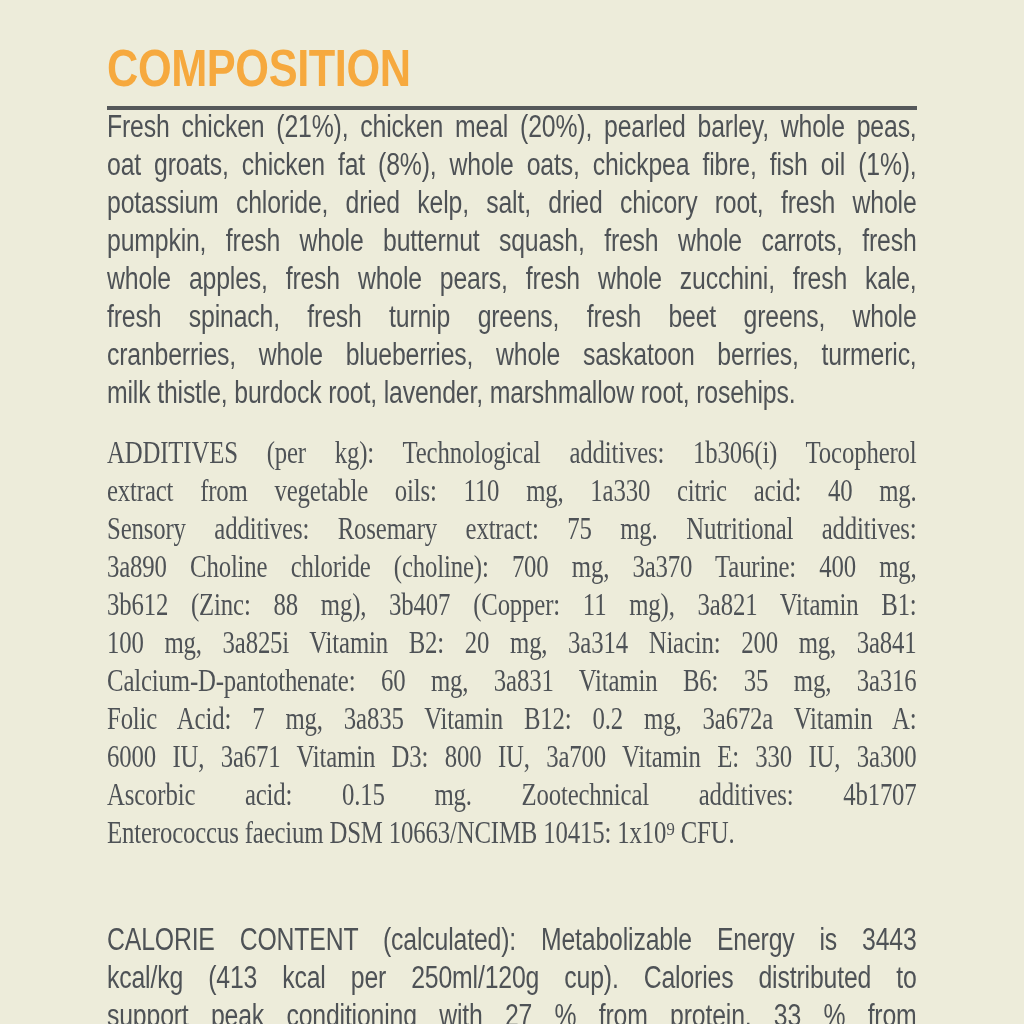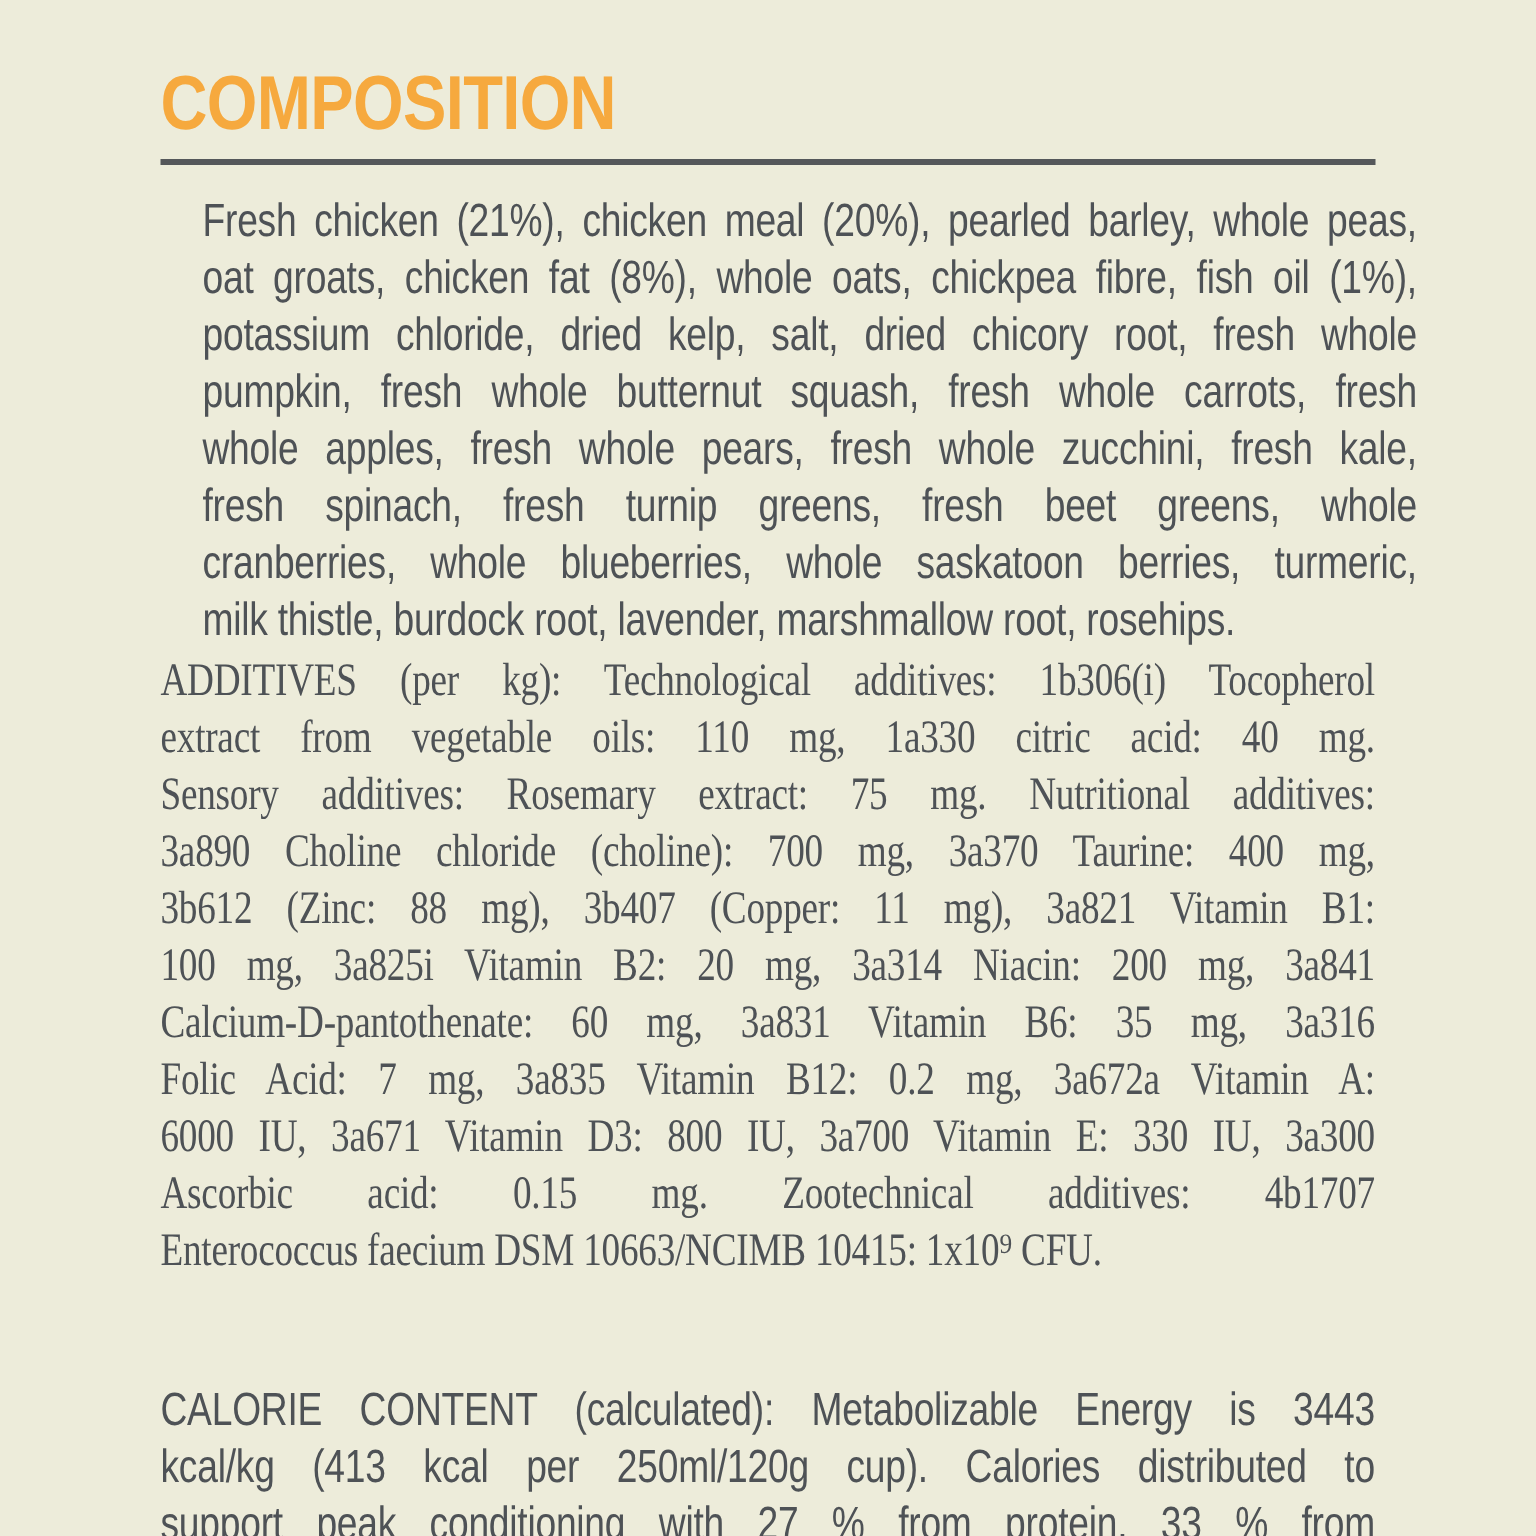--- a/index.html
+++ b/index.html
@@ -42,21 +42,21 @@
   }
   .para .scale {
     width: 1012px;
     transform: scaleX(0.8);
     transform-origin: 0 0;
     font-size: 31px;
     line-height: 38px;
     letter-spacing: -0.2px;
     color: var(--ink);
   }
-  #ingredients { top: 128px; margin-left: 28px; }
+  #ingredients { top: 108px; }
   #additives   { top: 434px; font-family: Liberation Serif, serif; }
   #calories    { top: 885px; margin-top: 36px; }
   .jline {
     text-align: justify;
     text-align-last: justify;
     white-space: normal;
   }
   .jline.plain { text-align-last: left; }
 </style>
 </head>

